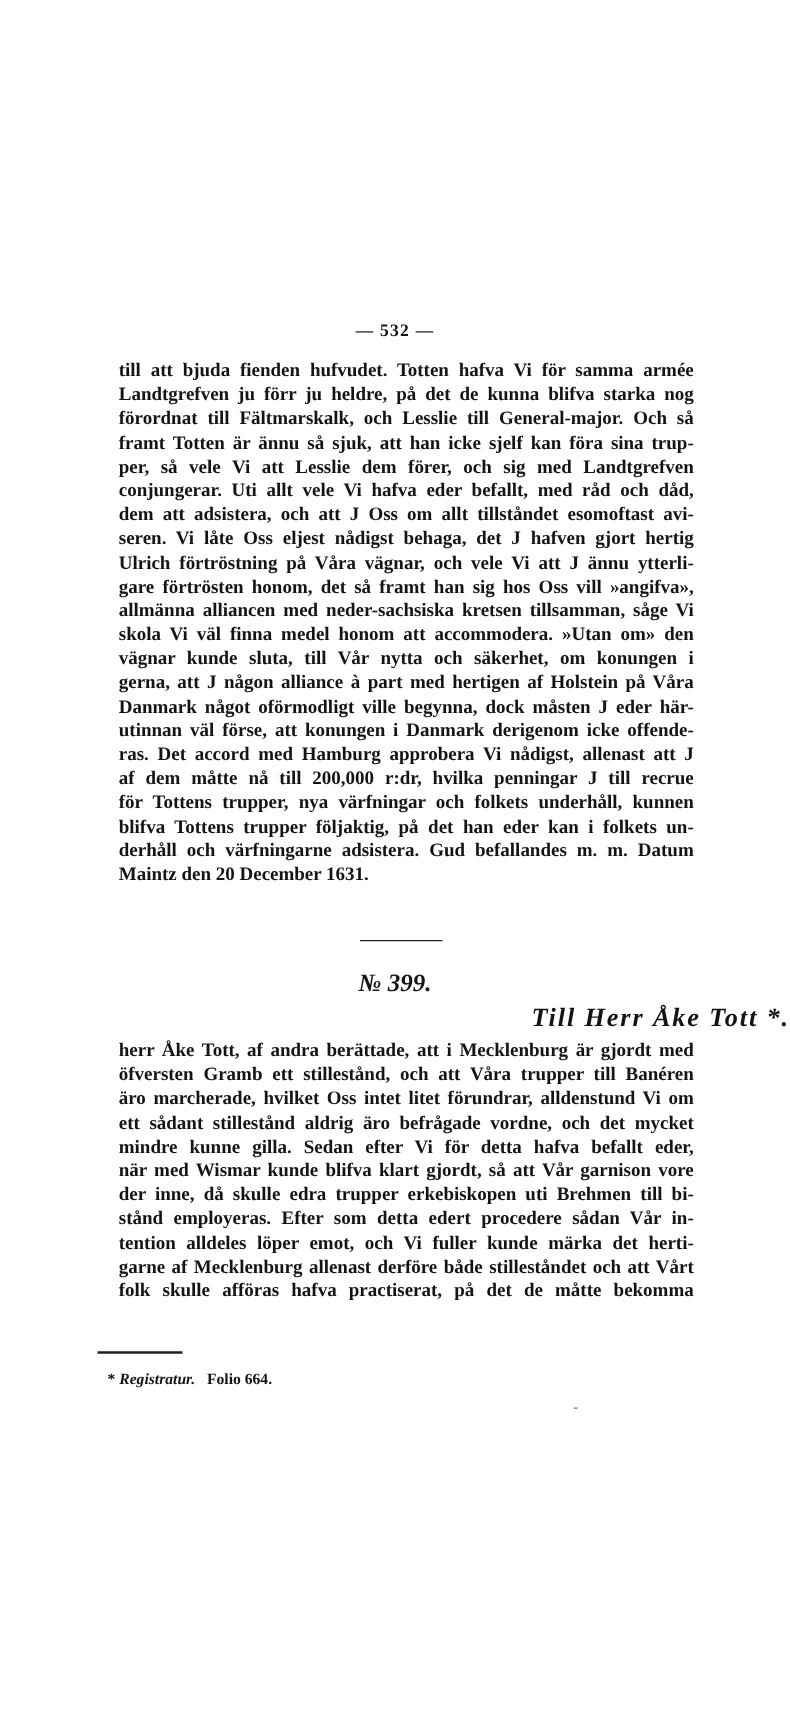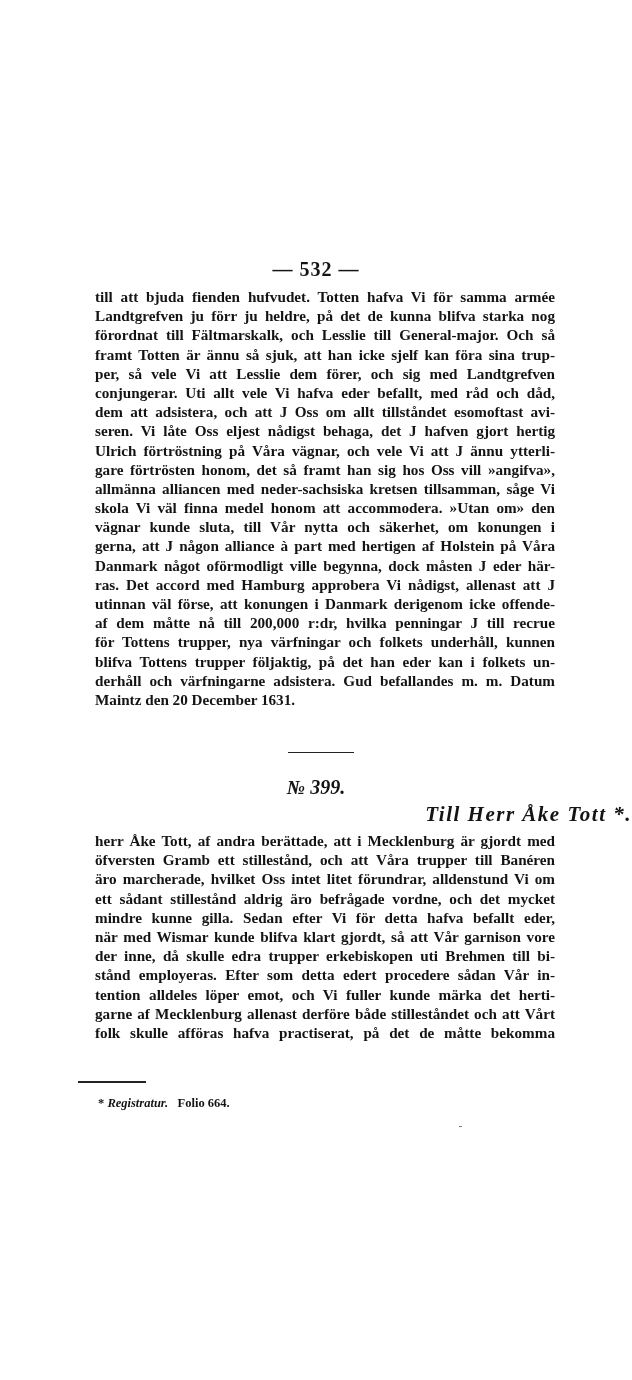--- a/index.html
+++ b/index.html
@@ -1,33 +1,33 @@
 <!DOCTYPE html>
 <html><head>
   <meta charset="utf-8">
   <style>
     html, body { margin: 0; padding: 0; background: #ffffff; }
     body { width: 632px; height: 1380px; position: relative; overflow: hidden;
       font-family: "Liberation Serif", "DejaVu Serif", serif; color: #141414; }
     .page-number { position: absolute; top: 258px; left: 0; width: 632px; text-align: center;
-      font-size: 20px; font-weight: bold; letter-spacing: 1px; }
+      font-size: 14px; font-weight: bold; letter-spacing: 1px; }
     .column { position: absolute; left: 95px; width: 460px; }
     .line { display: block; height: 19.2px; line-height: 19.2px; font-size: 15.2px;
       font-weight: bold; text-align: justify; text-align-last: justify; white-space: nowrap; }
     .line.last { text-align-last: left; }
     .line.indent { padding-left: 26px; }
     .block1 { top: 287px; }
     .divider { position: absolute; left: 288px; top: 752px; width: 66px; height: 0; border-top: 1.5px solid #222; }
     .doc-number { position: absolute; top: 776px; left: 0; width: 632px; text-align: center;
       font-size: 20px; font-weight: bold; font-style: italic; }
     .doc-title { position: absolute; top: 802px; left: 0; width: 632px; text-align: right;
       font-size: 21px; font-weight: 900; font-style: italic; letter-spacing: 1.5px; }
     .block2 { top: 831px; }
     .fn-rule { position: absolute; left: 78px; top: 1081px; width: 68px; border-top: 2px solid #222; }
-    .footnote { position: absolute; left: 86px; top: 1096px; font-size: 12.5px; font-weight: bold; margin-left: 12px; }
+    .footnote { position: absolute; left: 86px; top: 1096px; font-size: 12.5px; font-weight: bold; }
     .footnote .src { font-style: italic; }
     .speck { position: absolute; left: 459px; top: 1126px; width: 3px; height: 1px; background: #777; }
   </style>
 </head>
 <body>
 
 <div class="page-number">— 532 —</div>
 
 <div class="column block1">
   <span class="line">till att bjuda fienden hufvudet. Totten hafva Vi för samma armée</span>
@@ -38,22 +38,22 @@
   <span class="line">conjungerar. Uti allt vele Vi hafva eder befallt, med råd och dåd,</span>
   <span class="line">dem att adsistera, och att J Oss om allt tillståndet esomoftast avi-</span>
   <span class="line">seren. Vi låte Oss eljest nådigst behaga, det J hafven gjort hertig</span>
   <span class="line">Ulrich förtröstning på Våra vägnar, och vele Vi att J ännu ytterli-</span>
   <span class="line">gare förtrösten honom, det så framt han sig hos Oss vill »angifva»,</span>
   <span class="line">allmänna alliancen med neder-sachsiska kretsen tillsamman, såge Vi</span>
   <span class="line">skola Vi väl finna medel honom att accommodera. »Utan om» den</span>
   <span class="line">vägnar kunde sluta, till Vår nytta och säkerhet, om konungen i</span>
   <span class="line">gerna, att J någon alliance à part med hertigen af Holstein på Våra</span>
   <span class="line">Danmark något oförmodligt ville begynna, dock måsten J eder här-</span>
+  <span class="line">utinnan väl förse, att konungen i Danmark derigenom icke offende-</span>
   <span class="line">ras. Det accord med Hamburg approbera Vi nådigst, allenast att J</span>
-  <span class="line">utinnan väl förse, att konungen i Danmark derigenom icke offende-</span>
   <span class="line">af dem måtte nå till 200,000 r:dr, hvilka penningar J till recrue</span>
   <span class="line">för Tottens trupper, nya värfningar och folkets underhåll, kunnen</span>
   <span class="line">blifva Tottens trupper följaktig, på det han eder kan i folkets un-</span>
   <span class="line">derhåll och värfningarne adsistera. Gud befallandes m. m. Datum</span>
   <span class="line last">Maintz den 20 December 1631.</span>
 </div>
 
 <div class="divider"></div>
 
 <div class="doc-number">№ 399.</div>

